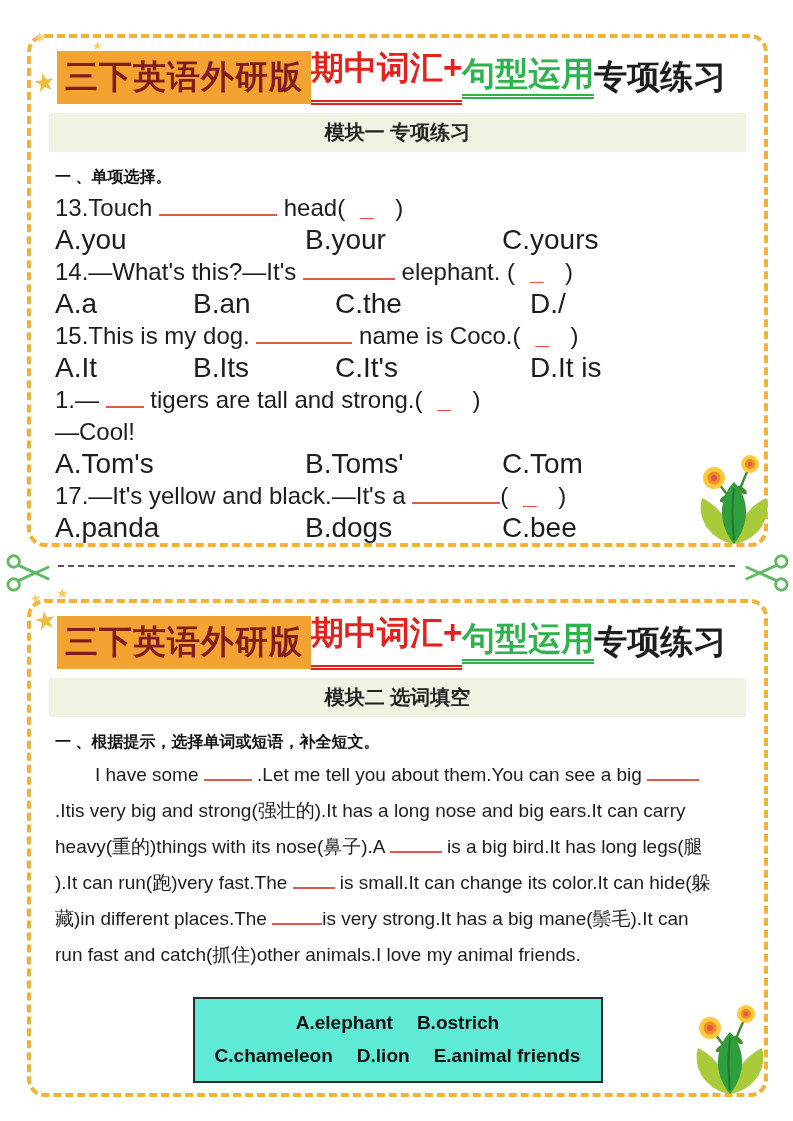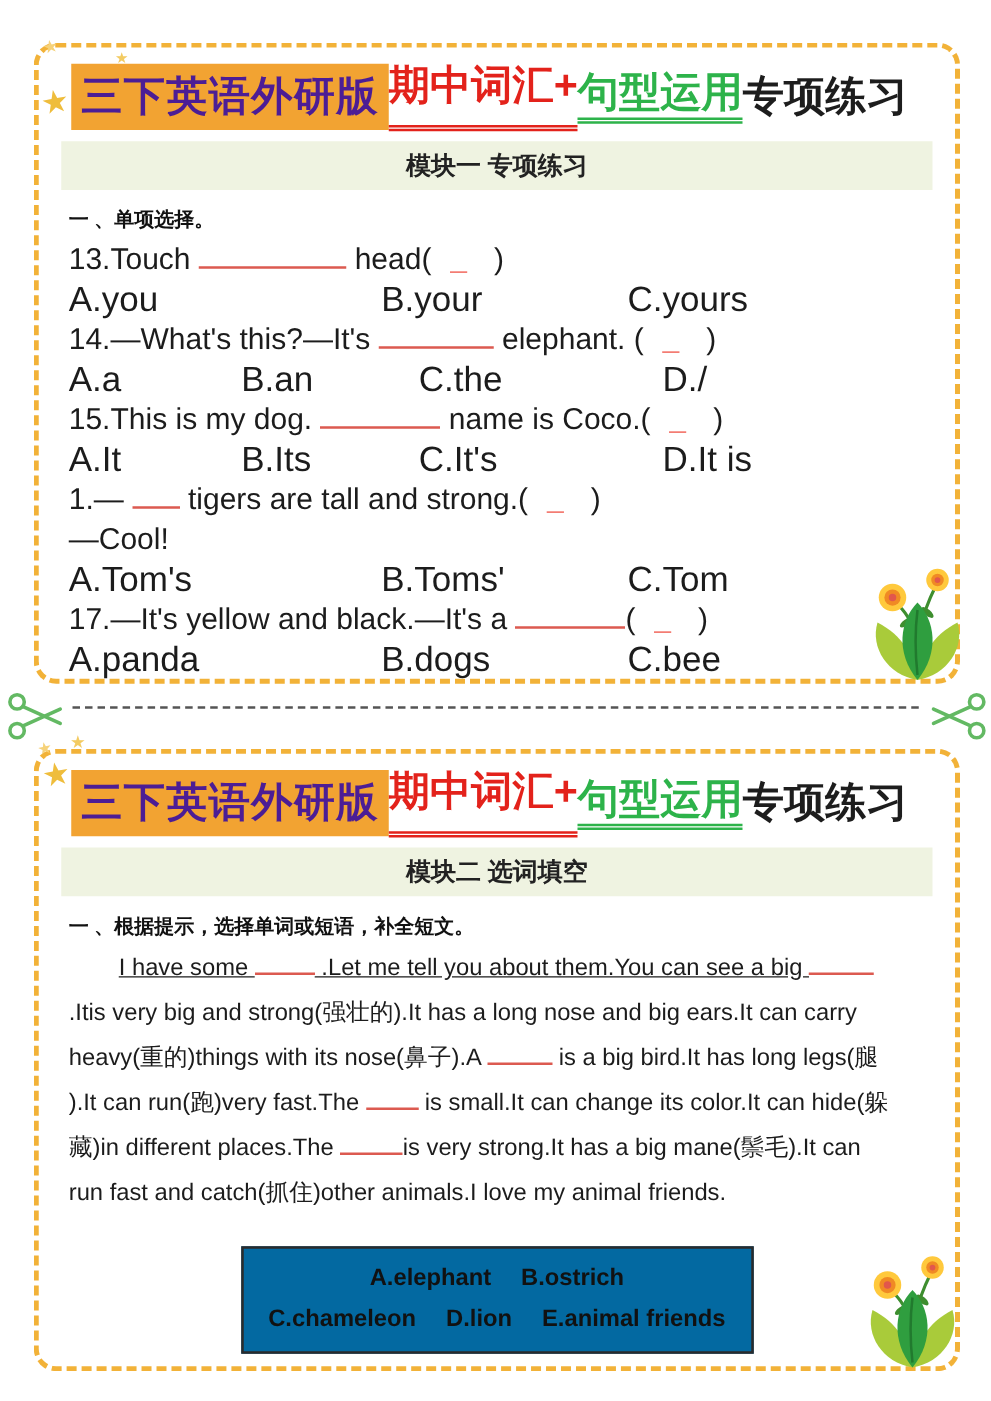--- a/index.html
+++ b/index.html
@@ -9,21 +9,21 @@
   }
   .card{
     position:absolute;left:27px;width:741px;box-sizing:border-box;
     border:4px dashed #F2B238;border-radius:18px;background:#ffffff;
   }
   #card1{top:34px;height:513px;}
   #card2{top:599px;height:498px;}
 
   .title-row{margin:12px 0 0 26px;display:flex;align-items:center;white-space:nowrap;}
   .title-seg{font-weight:bold;font-size:33px;line-height:1.1;}
-  .title-hl{background:#F2A332;color:#4c1d95;padding:8px 8px 9px;letter-spacing:1px;}
+  .title-hl{background:#F2A332;color:#7f1d1d;padding:8px 8px 9px;letter-spacing:1px;}
   .title-red{color:#E3221B;border-bottom:5px double #E3221B;padding-bottom:14px;}
   .title-green{color:#2DB34A;border-bottom:5px double #2DB34A;padding-bottom:2px;}
   .title-black{color:#1d1d1d;padding-bottom:2px;}
 
   .module-bar{
     margin:8px 18px 0;background:#EFF3E1;text-align:center;
     font-weight:bold;font-size:20px;color:#222;padding:6px 0;
   }
   .content{padding:6px 24px 0;}
   .heading{font-weight:bold;font-size:16px;color:#111;margin:6px 0 2px;line-height:26px;}
@@ -33,24 +33,24 @@
   .opt-row.cols3 .opt:nth-child(1){width:250px;}
   .opt-row.cols3 .opt:nth-child(2){width:197px;}
   .opt-row.cols4 .opt:nth-child(1){width:138px;}
   .opt-row.cols4 .opt:nth-child(2){width:142px;}
   .opt-row.cols4 .opt:nth-child(3){width:195px;}
 
   .blank{display:inline-block;height:13px;border-bottom:2px solid #DC5A50;}
   .slot{color:#EE3B2E;font-weight:bold;margin:0 15px;}
 
   .p-line{font-size:19px;color:#1c1c1c;line-height:36px;height:36px;white-space:nowrap;}
-  .p-line.indent{padding-left:40px;text-decoration:underline;}
+  .p-line.indent{padding-left:40px;}
 
   .word-box{
-    margin:24px auto 0;width:410px;box-sizing:border-box;background:#0369a1;
+    margin:24px auto 0;width:410px;box-sizing:border-box;background:#5eead4;
     border:2px solid #2b2b2b;padding:7px 0 9px;
   }
   .wb-row{text-align:center;font-size:19px;font-weight:bold;color:#111;line-height:33px;white-space:nowrap;}
   .wb-item{margin:0 12px;}
 
   .cut{position:absolute;left:0;top:550px;width:793px;height:46px;}
   .cut-dash{position:absolute;left:58px;right:58px;top:15px;border-top:2px dashed #555;}
   .scissors{position:absolute;width:50px;height:46px;top:0;}
   .scissors.left{left:4px;}
   .scissors.right{right:2px;transform:scaleX(-1);}

